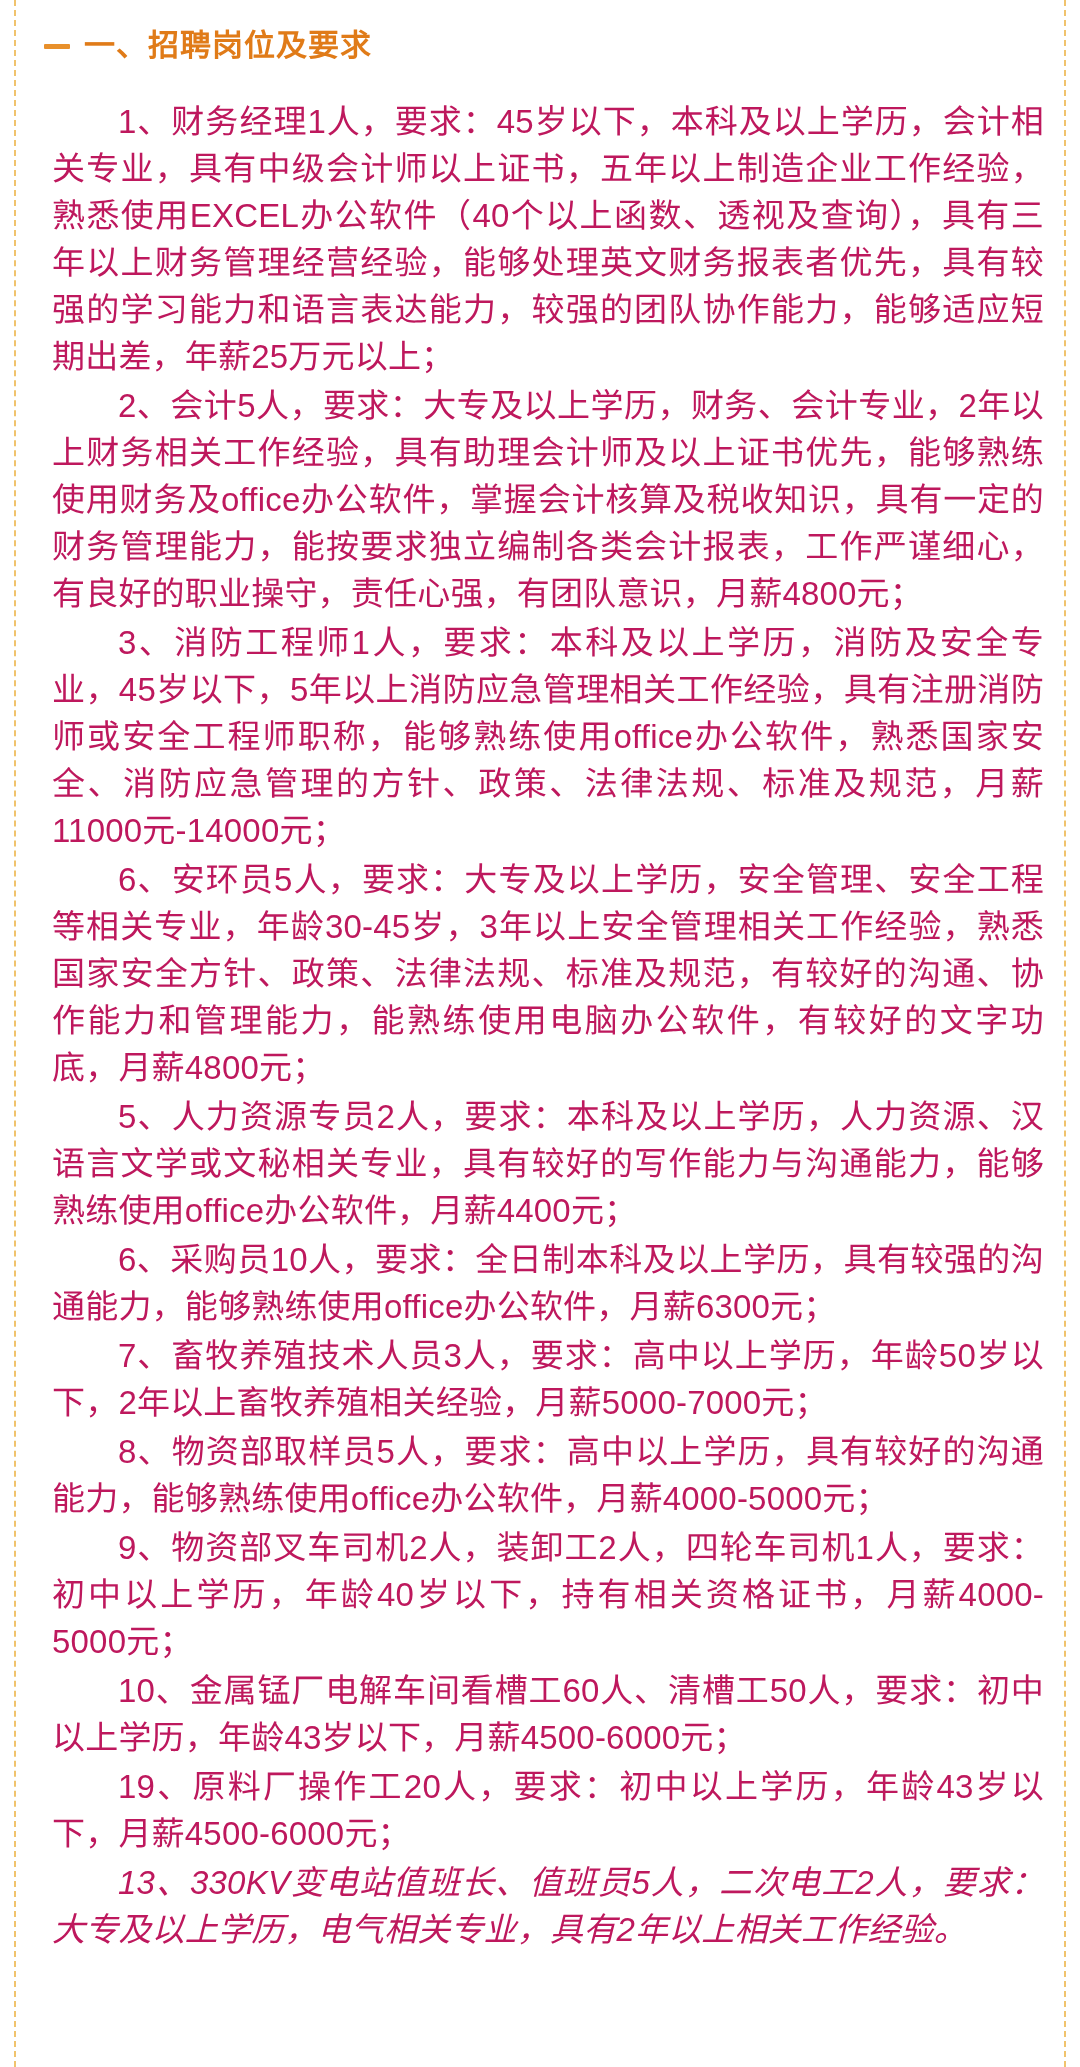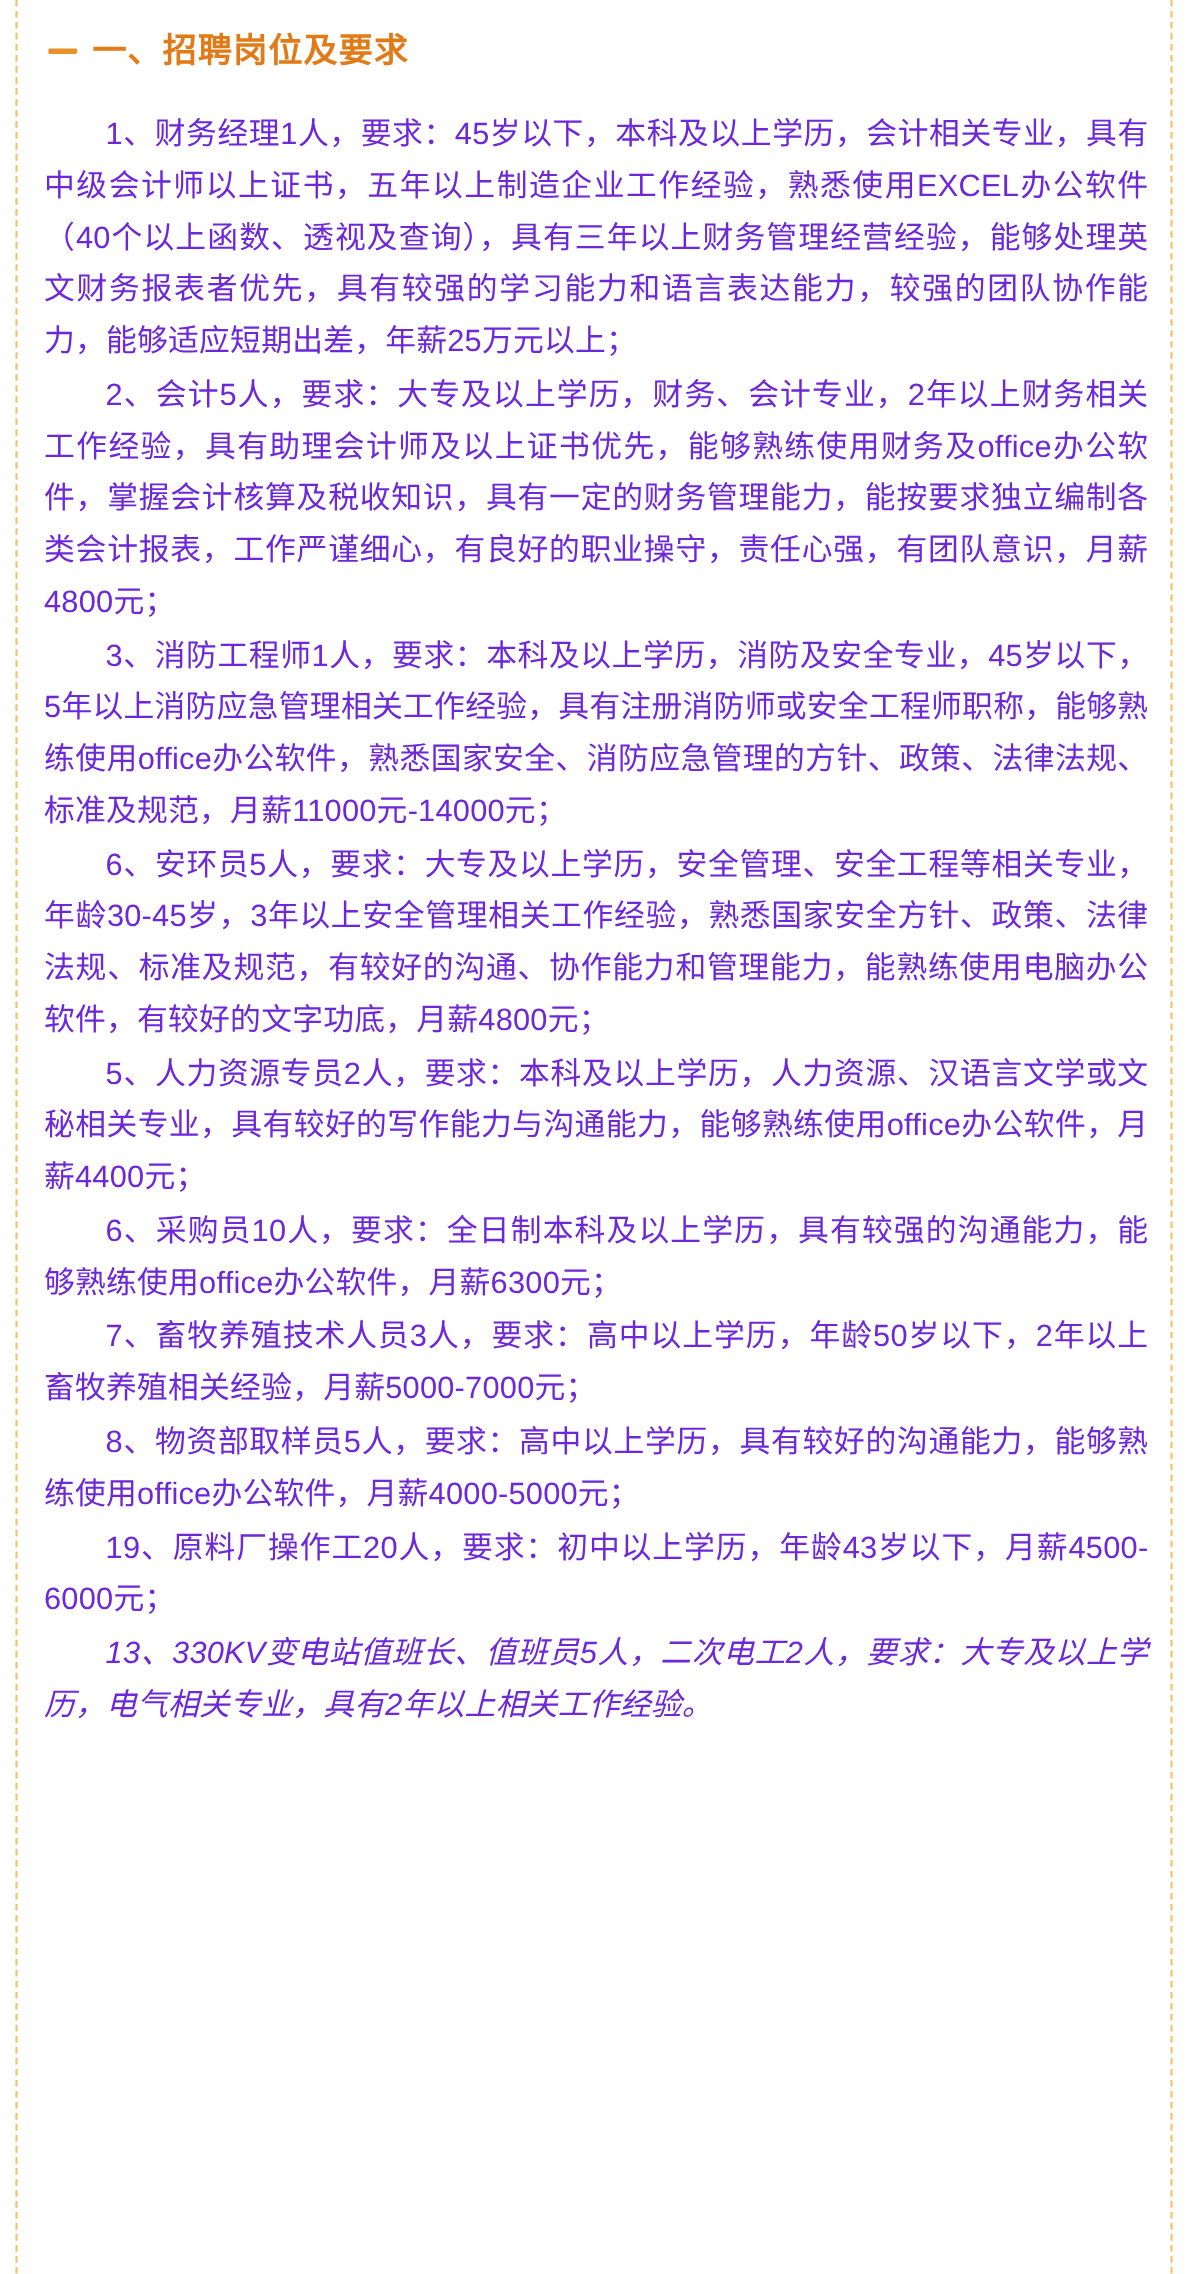--- a/index.html
+++ b/index.html
@@ -52,27 +52,27 @@
     color: #e07b18;
     letter-spacing: 1px;
     line-height: 1.3;
   }
 
   .body-copy {
     margin-top: 26px;
     padding: 0 8px 0 12px;
   }
   .para {
-    font-size: 28px;
+    font-size: 33px;
     line-height: 47px;
     text-align: justify;
     text-justify: inter-ideograph;
-    margin: 0 0 2px 0;
+    margin: 0 0 2px 12px;
     text-indent: 2em;
-    color: #6d28d9;
+    color: #be185d;
     letter-spacing: 0.2px;
   }
   .para.last { margin-bottom: 0; font-style: italic; }
 </style>
 </head>
 <body>
 
 <div class="page">
   <div class="edge left"></div>
   <div class="edge right"></div>
@@ -84,16 +84,18 @@
 
   <div class="body-copy">
     <p class="para">1、财务经理1人，要求：45岁以下，本科及以上学历，会计相关专业，具有中级会计师以上证书，五年以上制造企业工作经验，熟悉使用EXCEL办公软件（40个以上函数、透视及查询），具有三年以上财务管理经营经验，能够处理英文财务报表者优先，具有较强的学习能力和语言表达能力，较强的团队协作能力，能够适应短期出差，年薪25万元以上；</p>
     <p class="para">2、会计5人，要求：大专及以上学历，财务、会计专业，2年以上财务相关工作经验，具有助理会计师及以上证书优先，能够熟练使用财务及office办公软件，掌握会计核算及税收知识，具有一定的财务管理能力，能按要求独立编制各类会计报表，工作严谨细心，有良好的职业操守，责任心强，有团队意识，月薪4800元；</p>
     <p class="para">3、消防工程师1人，要求：本科及以上学历，消防及安全专业，45岁以下，5年以上消防应急管理相关工作经验，具有注册消防师或安全工程师职称，能够熟练使用office办公软件，熟悉国家安全、消防应急管理的方针、政策、法律法规、标准及规范，月薪11000元-14000元；</p>
     <p class="para">6、安环员5人，要求：大专及以上学历，安全管理、安全工程等相关专业，年龄30-45岁，3年以上安全管理相关工作经验，熟悉国家安全方针、政策、法律法规、标准及规范，有较好的沟通、协作能力和管理能力，能熟练使用电脑办公软件，有较好的文字功底，月薪4800元；</p>
     <p class="para">5、人力资源专员2人，要求：本科及以上学历，人力资源、汉语言文学或文秘相关专业，具有较好的写作能力与沟通能力，能够熟练使用office办公软件，月薪4400元；</p>
     <p class="para">6、采购员10人，要求：全日制本科及以上学历，具有较强的沟通能力，能够熟练使用office办公软件，月薪6300元；</p>
     <p class="para">7、畜牧养殖技术人员3人，要求：高中以上学历，年龄50岁以下，2年以上畜牧养殖相关经验，月薪5000-7000元；</p>
     <p class="para">8、物资部取样员5人，要求：高中以上学历，具有较好的沟通能力，能够熟练使用office办公软件，月薪4000-5000元；</p>
+    <p class="para">9、物资部叉车司机2人，装卸工2人，四轮车司机1人，要求：初中以上学历，年龄40岁以下，持有相关资格证书，月薪4000-5000元；</p>
+    <p class="para">10、金属锰厂电解车间看槽工60人、清槽工50人，要求：初中以上学历，年龄43岁以下，月薪4500-6000元；</p>
     <p class="para">19、原料厂操作工20人，要求：初中以上学历，年龄43岁以下，月薪4500-6000元；</p>
     <p class="para last">13、330KV变电站值班长、值班员5人，二次电工2人，要求：大专及以上学历，电气相关专业，具有2年以上相关工作经验。</p>
   </div>
 </div>
 
 </body></html>

